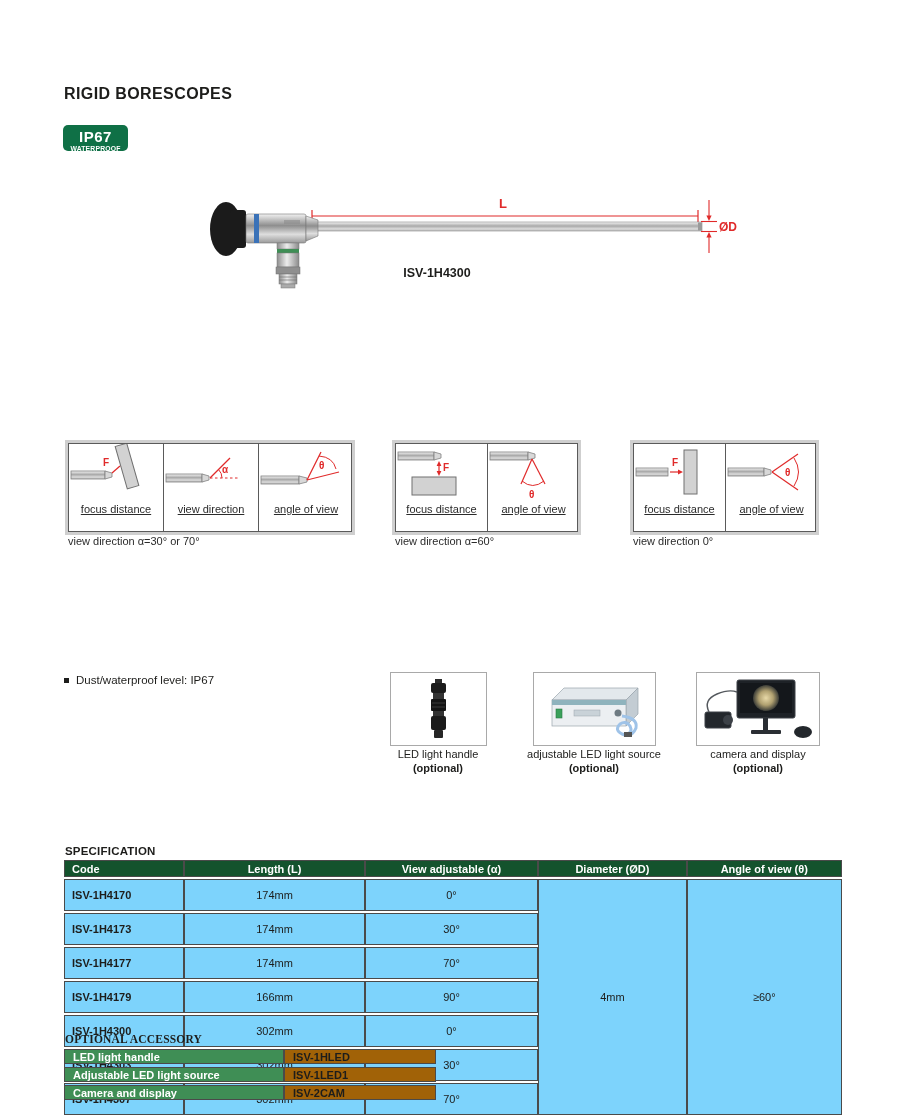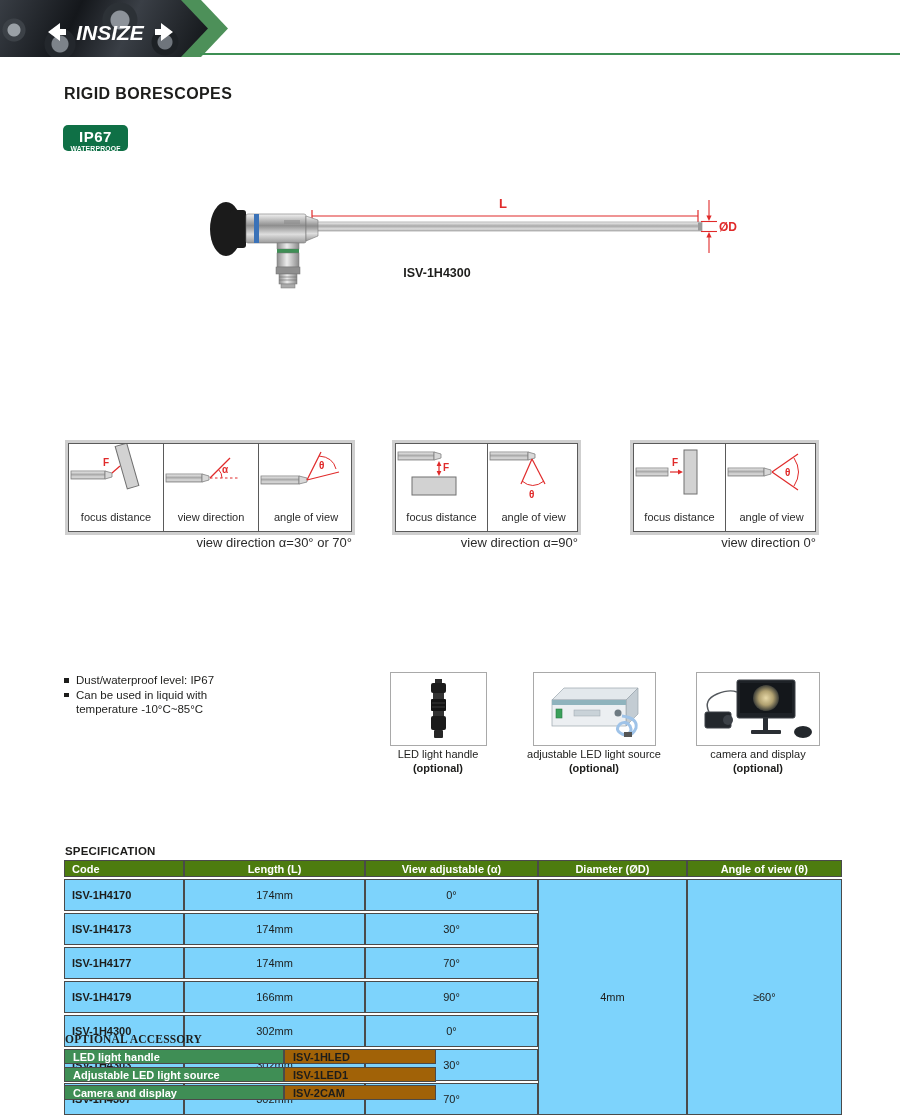--- a/index.html
+++ b/index.html
@@ -42,39 +42,39 @@
   .model-label { position:absolute; left:337px; top:266px; width:200px; text-align:center; font-size:12.5px; font-weight:bold; }
 
   
   .diag-box {
     position:absolute; height:89px; background:#fff; border:1px solid #5a5a5a;
     box-shadow:0 0 0 3px #cfcfcf; display:flex;
   }
   .diag-cell { flex:1; display:flex; flex-direction:column; align-items:center; border-left:1px solid #5a5a5a; }
   .diag-cell:first-child { border-left:none; }
   .diag-cell svg { display:block; }
-  .cell-label { font-size:11px; color:#2b2b2b; margin-top:auto; padding-bottom:8px; }
-  .diag-cap { position:absolute; top:535px; text-align:right; font-size:13px; color:#2b2b2b; }
+  .cell-label { font-size:11px; color:#2b2b2b; margin-top:auto; padding-bottom:16px;text-decoration:underline; }
+  .diag-cap { position:absolute; top:535px; text-align:left; font-size:11px; color:#2b2b2b; }
 
   
   .features { position:absolute; left:63px; top:673px; width:215px; list-style:none; }
   .features li { position:relative; padding-left:13px; font-size:11.5px; line-height:1.28; white-space:pre-line; }
   .features li::before { content:""; position:absolute; left:1px; top:5px; width:4.5px; height:4.5px; background:#1d1d1b; }
 
   
   .acc-box { position:absolute; top:672px; height:74px; background:#fff; border:1px solid #a9a9a9;
              display:flex; align-items:center; justify-content:center; }
   .acc-cap { position:absolute; top:748px; text-align:center; font-size:11px; line-height:1.25; color:#1d1d1b; }
   .acc-cap .opt { font-weight:bold; }
 
   
   .sec-h { position:absolute; font-size:11.5px; font-weight:bold; letter-spacing:.2px; color:#1d1d1b; }
   table { border-collapse:separate; border-spacing:0 2px; position:absolute; table-layout:fixed; }
   th, td { border:1px solid #4a4a4a; font-size:11px; }
-  .spec-table th { background:#4d7c0f; color:#fff; font-weight:bold; height:17px; padding:0 2px; }
+  .spec-table th { background:#14532d; color:#fff; font-weight:bold; height:17px; padding:0 2px; }
   .spec-table td { background:#7dd3fc; color:#1d1d1b; text-align:center; height:31px; padding:9px 2px; }
   .spec-table td.code { font-weight:bold; text-align:left; padding-left:7px; }
   .opt-table { border-spacing:0 3px; }
   .opt-table td { height:15px; padding:0 0 0 8px; }
   .opt-table td.name { background:#3f8e55; color:#fff; font-weight:bold; }
   .opt-table td.ocode { background:#a16207; color:#1d1d1b; font-weight:bold; }
 </style>
 </head>
 <body>
 
@@ -100,31 +100,20 @@
         <stop offset="1" stop-color="#8a8a8a"></stop>
       </linearGradient>
       <radialGradient id="gScreen" cx="0.5" cy="0.5" r="0.55">
         <stop offset="0" stop-color="#e8d9a8"></stop>
           <stop offset="0.5" stop-color="#b0a070"></stop>
         <stop offset="1" stop-color="#20252a"></stop>
       </radialGradient>
     </defs>
   </svg>
 
-  <div class="hdr">
-    <div class="hdr-green"></div>
-    <div class="hdr-photo">
-      <svg class="logo-svg" width="125" height="26" viewBox="0 0 125 26">
-        <polygon points="0,13 12,4 12,10 18,10 18,16 12,16 12,22" fill="#fff"></polygon>
-        <polygon points="125,13 113,4 113,10 107,10 107,16 113,16 113,22" fill="#fff"></polygon>
-        <text x="62" y="21" text-anchor="middle" font-size="21" font-weight="bold" font-style="italic" fill="#fff" font-family="Liberation Sans, sans-serif">INSIZE</text>
-      </svg>
-    </div>
-    <div class="hdr-line"></div>
-  </div>
 
   <div class="page-title">RIGID BORESCOPES</div>
   <div class="badge">
     <div class="badge-top">IP67</div>
     <div class="badge-bottom">WATERPROOF</div>
   </div>
 
   <svg class="product-svg" width="560" height="110" viewBox="0 0 560 110">
 
     <g stroke="#e02a2a" stroke-width="1.2">
@@ -226,21 +215,21 @@
         <rect x="2" y="8" width="38" height="8" fill="url(#gTube)" stroke="#808080" stroke-width="0.8"></rect>
         <polygon points="40,8 47,10 47,14 40,16" fill="#d8d8d8" stroke="#808080" stroke-width="0.8"></polygon>
         <line x1="44" y1="15" x2="33" y2="40" stroke="#e02a2a" stroke-width="1.2"></line>
         <line x1="44" y1="15" x2="57" y2="40" stroke="#e02a2a" stroke-width="1.2"></line>
         <path d="M 34,37 Q 44.5,46 56,37" fill="none" stroke="#e02a2a" stroke-width="1"></path>
         <text x="41" y="54" font-size="10" font-weight="bold" fill="#e02a2a" font-family="Liberation Sans, sans-serif">θ</text>
       </svg>
       <div class="cell-label">angle of view</div>
     </div>
   </div>
-  <div class="diag-cap" style="left:395px; width:183px;">view direction α=90°</div>
+  <div class="diag-cap" style="left:395px; width:183px;">view direction α=60°</div>
 
   <div class="diag-box" style="left:633px; width:183px; top:443px;">
     <div class="diag-cell">
       <svg width="91" height="58" viewBox="0 0 91 58">
         <rect x="2" y="24" width="32" height="8" fill="url(#gTube)" stroke="#808080" stroke-width="0.8"></rect>
         <line x1="36" y1="28" x2="46" y2="28" stroke="#e02a2a" stroke-width="1.2"></line>
         <polygon points="49,28 44,25.6 44,30.4" fill="#e02a2a"></polygon>
         <text x="38" y="22" font-size="10" font-weight="bold" fill="#e02a2a" font-family="Liberation Sans, sans-serif">F</text>
         <rect x="50" y="6" width="13" height="44" fill="#d2d2d2" stroke="#707070"></rect>
       </svg>
@@ -255,22 +244,20 @@
         <path d="M 68,14 Q 77,28 68,42" fill="none" stroke="#e02a2a" stroke-width="1"></path>
         <text x="59" y="32" font-size="10" font-weight="bold" fill="#e02a2a" font-family="Liberation Sans, sans-serif">θ</text>
       </svg>
       <div class="cell-label">angle of view</div>
     </div>
   </div>
   <div class="diag-cap" style="left:633px; width:183px;">view direction 0°</div>
 
   <ul class="features">
     <li>Dust/waterproof level: IP67</li>
-    <li>Can be used in liquid with
-temperature -10°C~85°C</li>
   </ul>
 
   <div class="acc-box" style="left:390px; width:97px;">
     <svg width="95" height="66" viewBox="0 0 95 66">
       <rect x="44" y="3" width="7" height="4" fill="#2a2a2a"></rect>
       <rect x="40" y="7" width="15" height="10" rx="2" fill="#1b1b1b"></rect>
       <rect x="42" y="17" width="11" height="6" fill="#333"></rect>
       <rect x="40" y="23" width="15" height="12" rx="1" fill="#141414"></rect>
       <rect x="42" y="35" width="11" height="5" fill="#333"></rect>
       <rect x="40" y="40" width="15" height="14" rx="2" fill="#1b1b1b"></rect>

